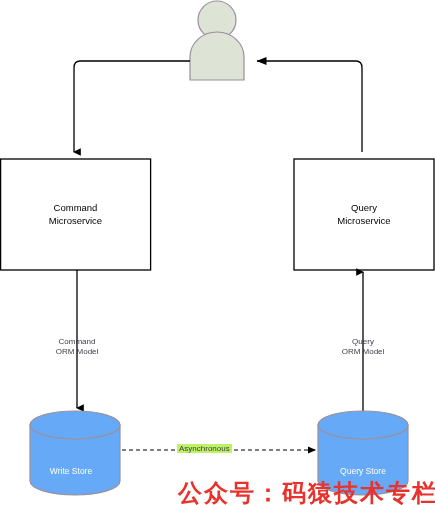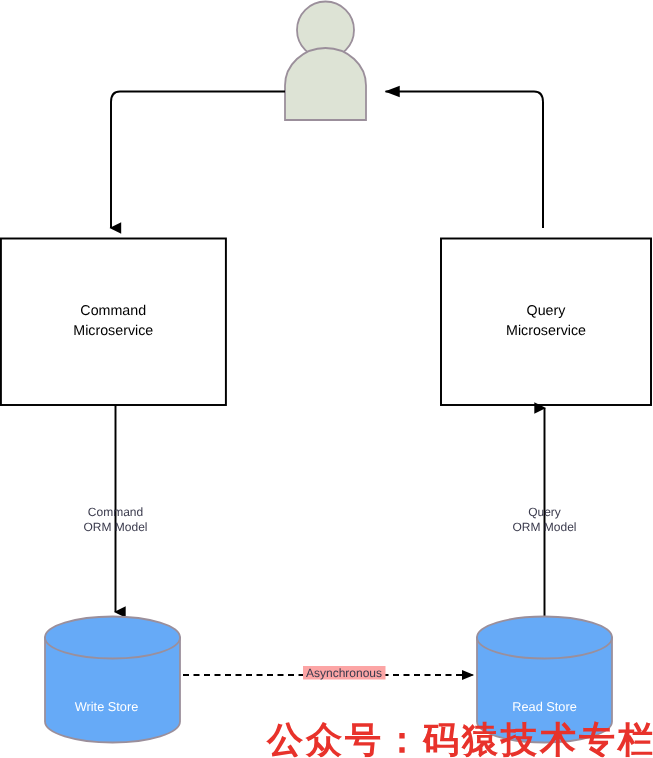--- a/index.html
+++ b/index.html
@@ -49,25 +49,24 @@
     color: #ffffff;
     font-size: 8.5px;
     font-family: "Liberation Sans", sans-serif;
     white-space: nowrap;
   }
   .async-label {
     position: absolute;
     text-align: center;
     color: #3b3b4d;
     font-size: 8px;
-    background: #fca5a5;
+    background: #bef264;
     padding: 0 2px;
     font-family: "Liberation Sans", sans-serif;
     white-space: nowrap;
-    margin-left: 25px;
   }
   #watermark {
     position: absolute;
     left: 178px;
     top: 477px;
     font-size: 24px;
     font-weight: bold;
     letter-spacing: 2px;
     color: #e8322b;
     font-family: "Liberation Serif", serif;
@@ -149,17 +148,17 @@
 
   <div class="edge-label" style="left:308px; top:337px; width:110px;">
     <div>Query</div>
     <div>ORM Model</div>
   </div>
 
   <div class="async-label" style="left:177px; top:444px;">Asynchronous</div>
 
   <div class="store-label" style="left:30px; top:466px; width:82px;">Write Store</div>
 
-  <div class="store-label" style="left:318px; top:466px; width:90px;">Read Store</div>
+  <div class="store-label" style="left:318px; top:466px; width:90px;">Query Store</div>
 
   <div id="watermark">公众号：码猿技术专栏</div>
 
 </div>
 
 </body></html>

